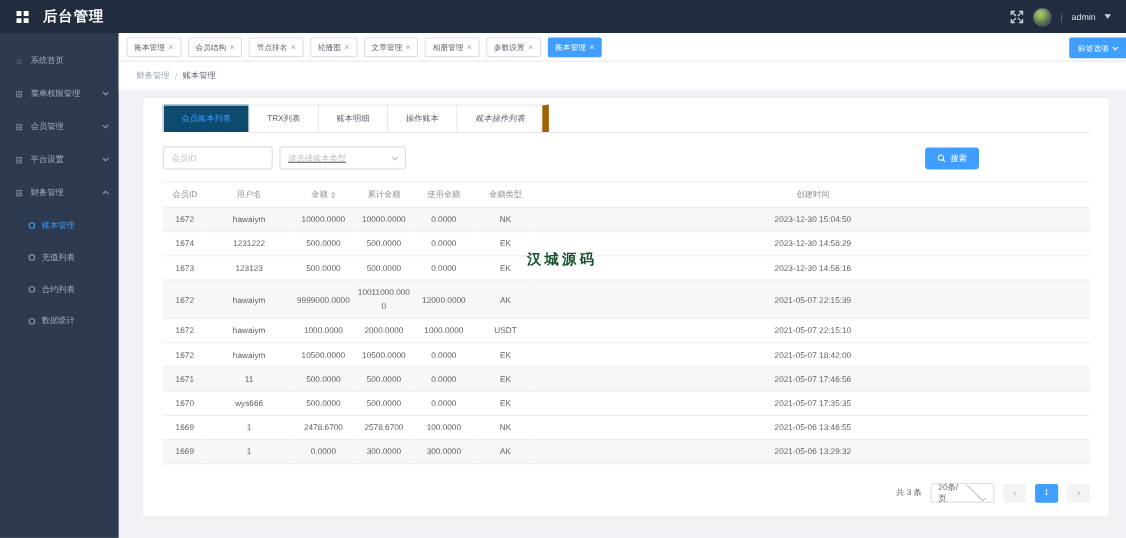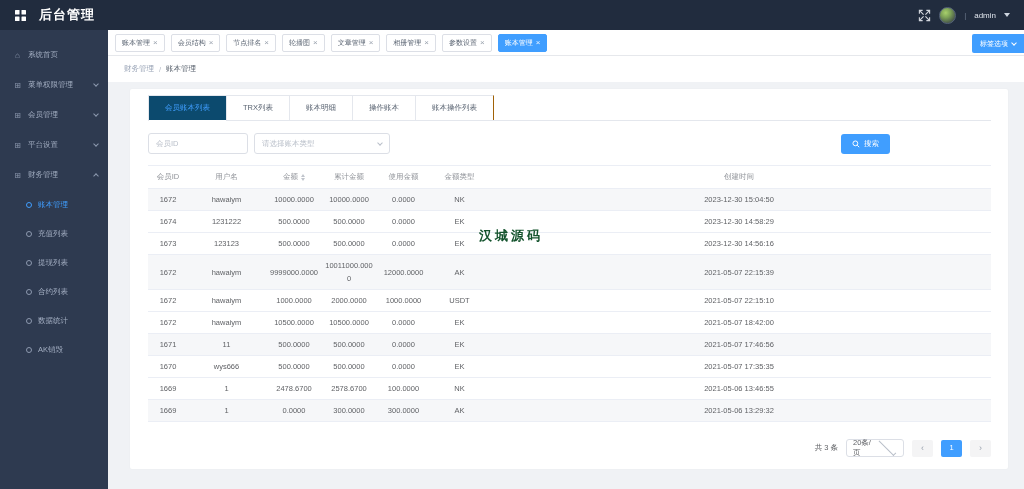--- a/index.html
+++ b/index.html
@@ -46,28 +46,28 @@
   .breadcrumb { height:26px; background:#fff; display:flex; align-items:center; padding-left:16px; gap:5px; font-size:7.5px; flex:0 0 auto; }
   .bc-parent { color:#97a2b5; cursor:pointer; }
   .bc-sep { color:#b6bcc6; }
   .bc-cur { color:#565f6b; }
 
   
   .card { flex:1; background:#fff; margin:7px 16px 20px 22px; border-radius:2px; padding:6px 17px 12px 18px; display:flex; flex-direction:column; min-height:0; box-shadow:0 0 2px rgba(0,0,0,.04); }
 
   .subtabs { display:flex; border-bottom:1px solid #e4e7ed; flex:0 0 auto; }
   .subtab { height:25px; line-height:24px; padding:0 16px; border:1px solid #e4e7ed; border-bottom:none; border-right:none; color:#5a6472; font-size:7.5px; cursor:pointer; position:relative; white-space:nowrap; }
-  .subtab:last-child { border-right:1px solid #a16207; }
+  .subtab:last-child { border-right:6px solid #a16207;font-style:italic; }
   .subtab.active { color:#409eff; background:#0c4a6e; }
   .subtab.active::after { content:''; position:absolute; left:0; right:0; bottom:-1px; height:1px; background:#fff; }
 
   .filters { display:flex; align-items:center; margin:12px 0 11px; flex:0 0 auto; }
   .inp { width:100px; height:21px; border:1px solid #dcdfe6; border-radius:3px; padding:0 7px; font-size:7.5px; color:#606266; font-family:inherit; outline:none; }
   .inp::placeholder { color:#b9bfc9; }
-  .sel { width:136px; height:21px; border:1px solid #dcdfe6; border-radius:3px; margin-left:6px; display:flex; align-items:center; padding:0 7px; cursor:pointer; }
+  .sel { width:115px; height:21px; border:1px solid #dcdfe6; border-radius:3px; margin-left:6px; display:flex; align-items:center; padding:0 7px; cursor:pointer;text-decoration:underline; }
   .sel .ph { flex:1; color:#b9bfc9; }
   .sel .chev, .pagesize .chev { border-color:#b9bfc9; }
   .searchbtn { margin-left:auto; margin-right:101px; height:20px; background:#409eff; color:#fff; border:none; border-radius:3px; display:inline-flex; align-items:center; gap:4px; padding:0 11px; font-size:7.5px; cursor:pointer; font-family:inherit; }
 
   
   .tbl { width:100%; border-collapse:collapse; table-layout:fixed; flex:0 0 auto; border-top:1px solid #ebeef5; }
   .tbl th { font-weight:normal; color:#909399; font-size:7.5px; padding:6px 2px; border-bottom:1px solid #ebeef5; text-align:center; white-space:nowrap; }
   .tbl td { color:#606266; font-size:7.5px; padding:4px 2px; border-bottom:1px solid #ebeef5; text-align:center; word-break:break-all; line-height:13px; }
   .tbl tr.stripe td { background:#f6f7f9; }
   .sort { display:inline-flex; flex-direction:column; gap:1px; margin-left:3px; vertical-align:middle; cursor:pointer; }
@@ -149,33 +149,25 @@
           <div class="side-sub active">
             <span class="sub-dot"></span>
             <span>账本管理</span>
           </div>
           <div class="side-sub">
             <span class="sub-dot"></span>
             <span>充值列表</span>
           </div>
           <div class="side-sub">
             <span class="sub-dot"></span>
-            <span>提现列表</span>
-          </div>
-          <div class="side-sub">
-            <span class="sub-dot"></span>
             <span>合约列表</span>
           </div>
           <div class="side-sub">
             <span class="sub-dot"></span>
             <span>数据统计</span>
-          </div>
-          <div class="side-sub">
-            <span class="sub-dot"></span>
-            <span>AK销毁</span>
           </div>
         </nav>
     </aside>
 
     <main class="main">
 
       <div class="tabrow">
         <div class="tabstrip" style="display:flex;align-items:center;">
             <div class="wtab">
               <span>账本管理</span>

